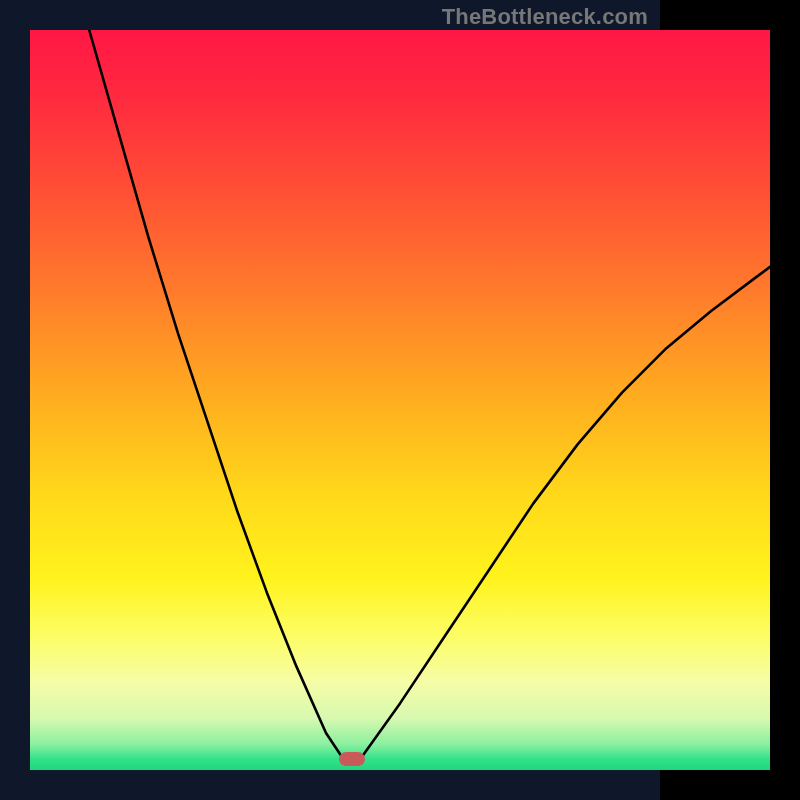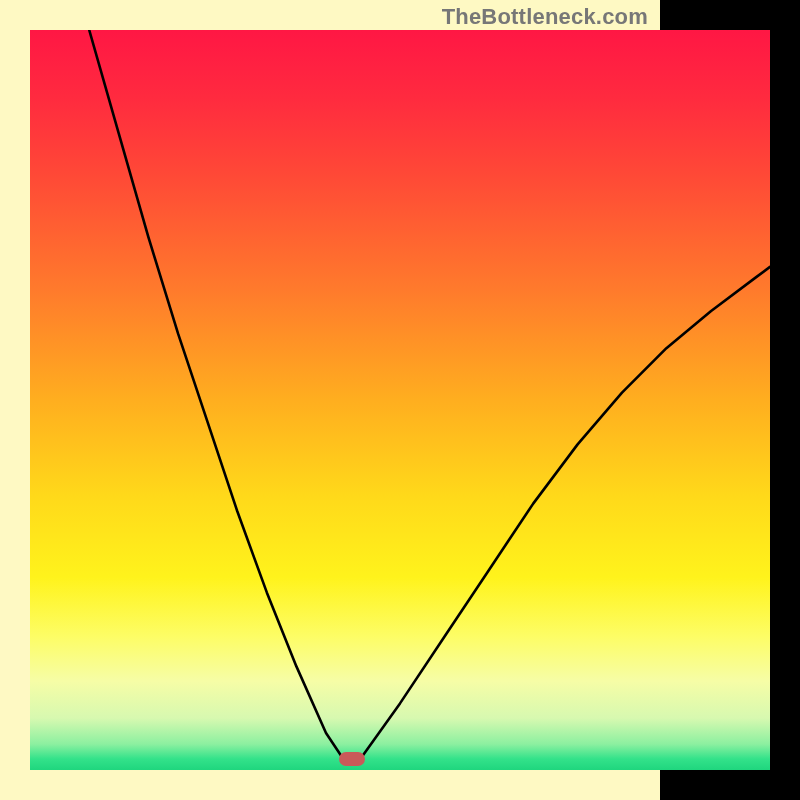--- a/index.html
+++ b/index.html
@@ -8,21 +8,21 @@
     width: 800px;
     height: 800px;
     overflow: hidden;
     background: #000;
     font-family: Arial, Helvetica, sans-serif;
   }
   .frame {
     position: relative;
     width: 660px;
     height: 800px;
-    background: #fef9c3;
+    background: #0f172a;
   }
   .watermark {
     position: absolute;
     top: 4px;
     right: 12px;
     color: #777;
     font-size: 22px;
     font-weight: bold;
     z-index: 10;
     letter-spacing: 0.2px;

